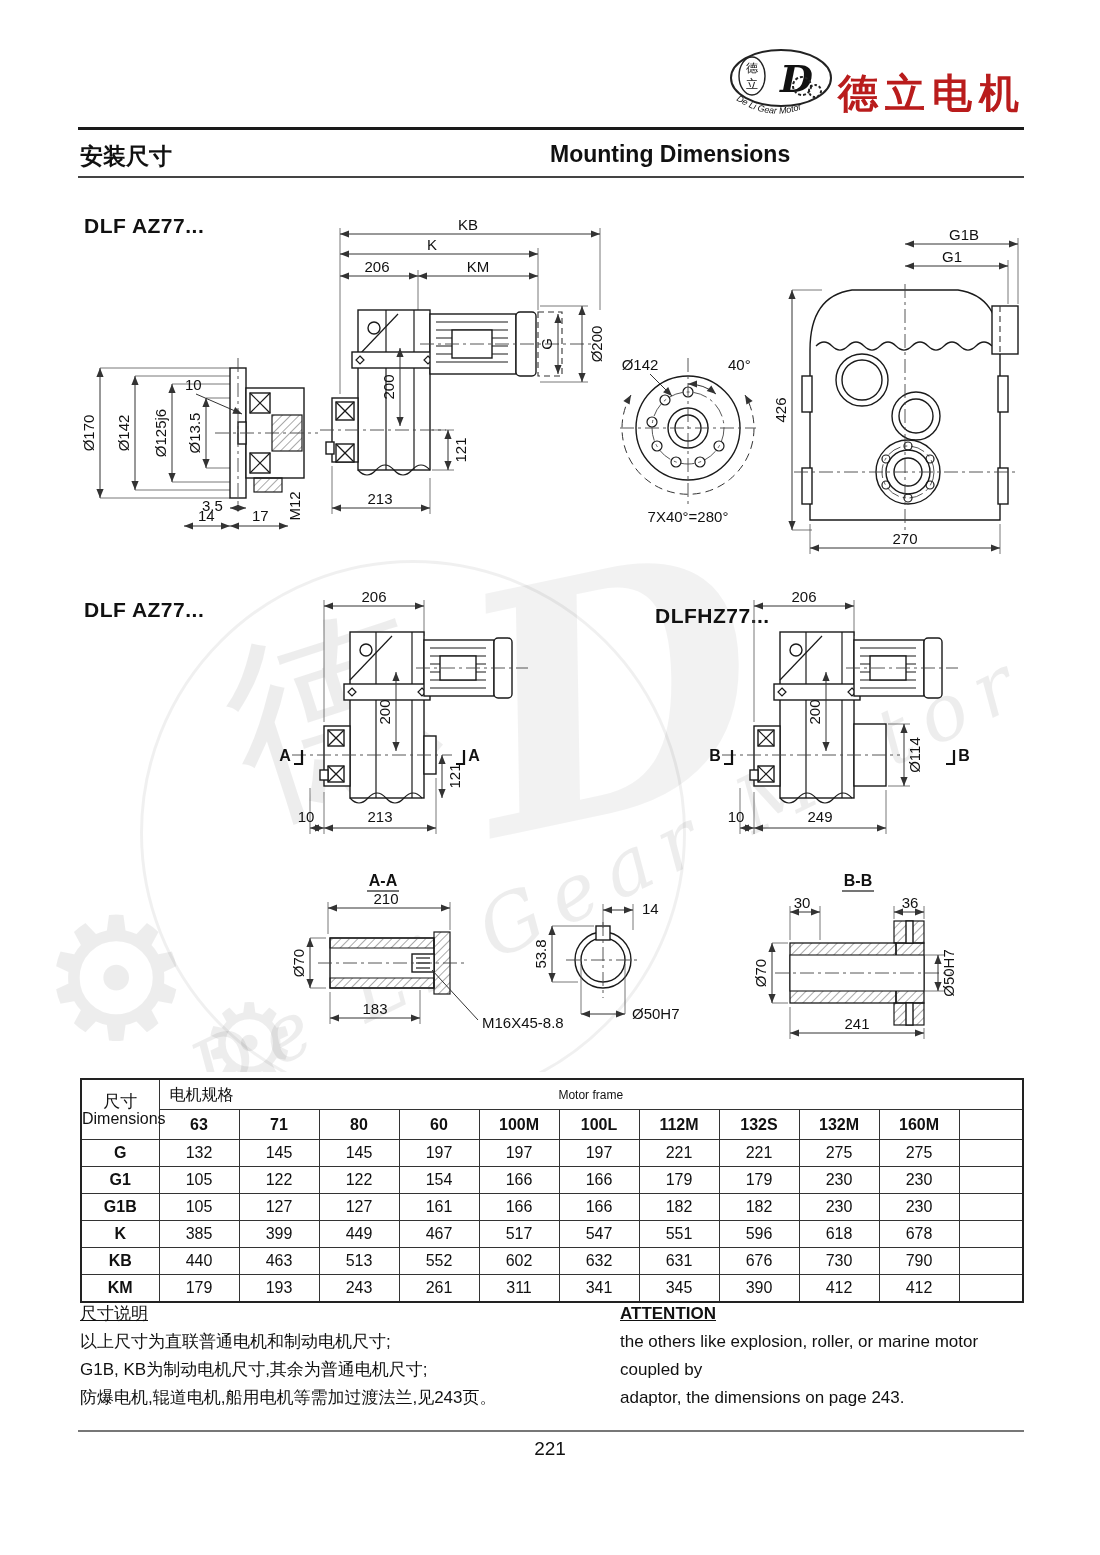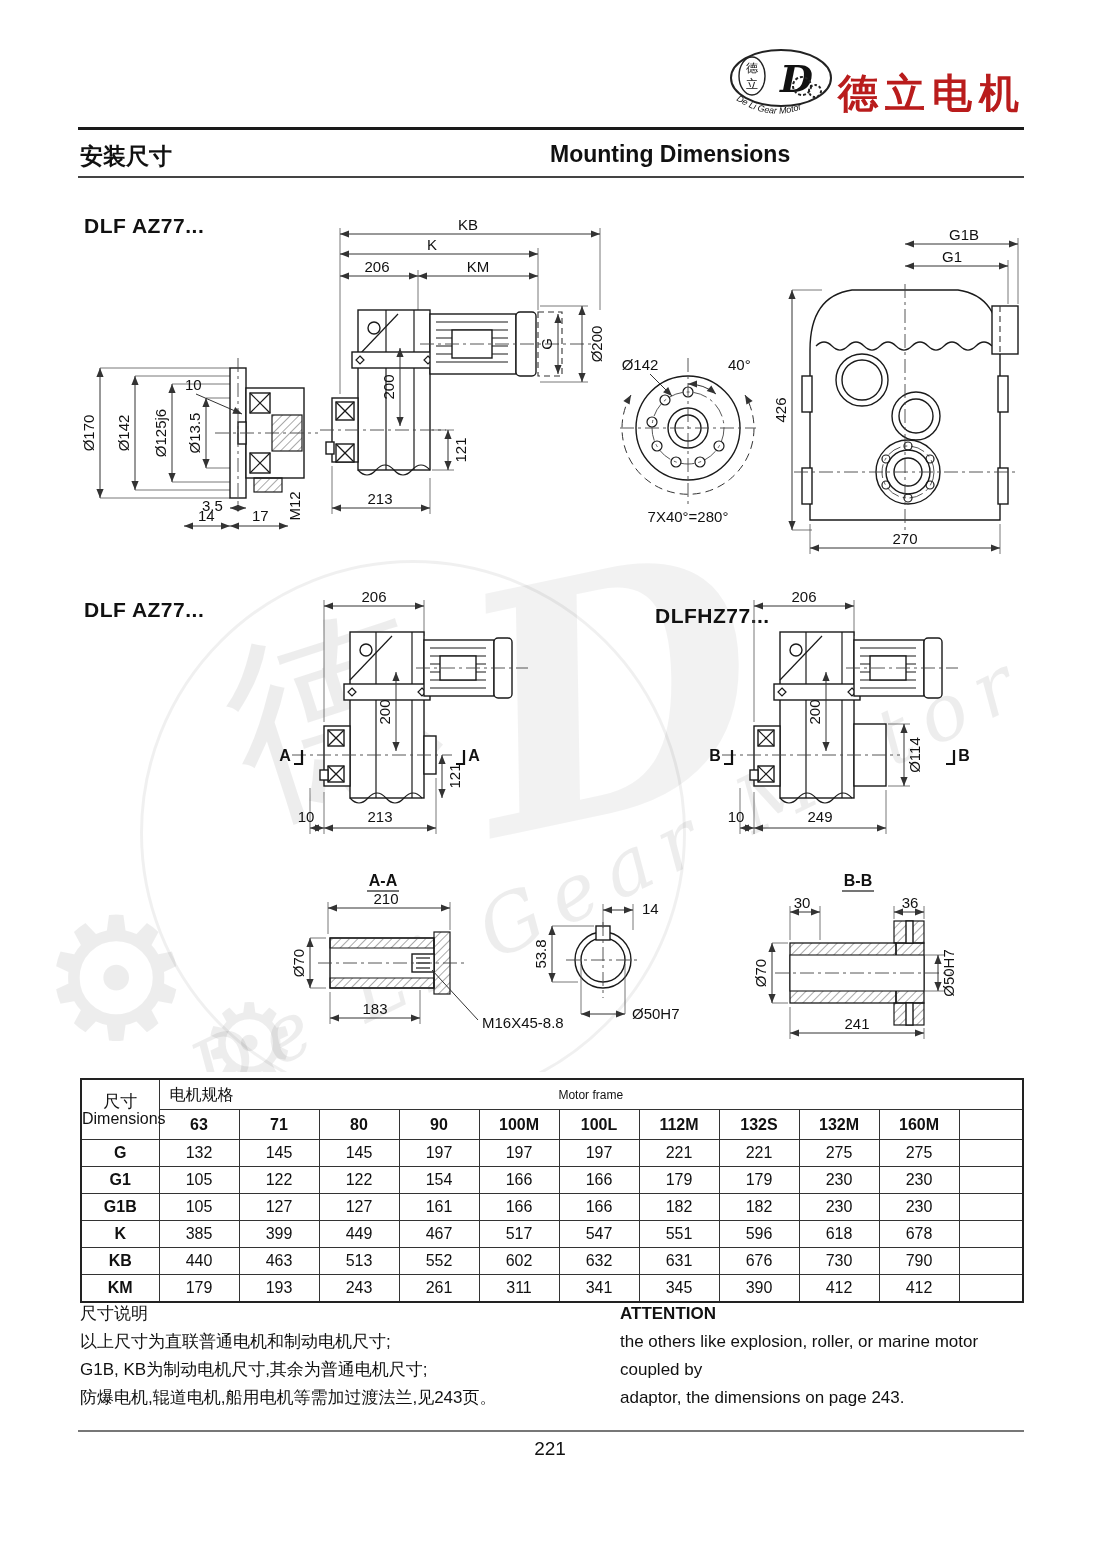--- a/index.html
+++ b/index.html
@@ -44,21 +44,21 @@
   table.dims tr.hrow th{height:29px;}
   th.corner{font-size:15px;line-height:17px;}
   th.corner .l1{font-size:17px;}
   th.group{position:relative;}
   th.group .gl{position:absolute;left:10px;top:5px;font-size:16px;}
   th.group .gc{display:block;text-align:center;font-size:12px;}
   table.dims th.frame{font-weight:bold;}
   table.dims th.rlabel{font-weight:bold;}
   
   .notes{font-size:17px;line-height:28px;}
-  .notes .note-title{margin-bottom:0;}
+  .notes .note-title{margin-bottom:0;text-decoration:underline;}
   .notes-en .note-title{font-weight:bold;}
   
   .rule-foot{left:78px;top:1430px;width:946px;height:2px;background:#777;}
   .pageno{left:0;top:1438px;width:1100px;text-align:center;font-size:19px;}
 </style>
 </head>
 <body>
 
 <div class="page">
 
@@ -503,21 +503,21 @@
         </th>
         <th class="group" colspan="11">
           <span class="gl">电机规格</span>
           <span class="gc">Motor frame</span>
         </th>
       </tr>
       <tr class="hrow">
           <th class="frame">63</th>
           <th class="frame">71</th>
           <th class="frame">80</th>
-          <th class="frame">90</th>
+          <th class="frame">60</th>
           <th class="frame">100M</th>
           <th class="frame">100L</th>
           <th class="frame">112M</th>
           <th class="frame">132S</th>
           <th class="frame">132M</th>
           <th class="frame">160M</th>
           <th></th>
         </tr>
     </thead>
     <tbody>

